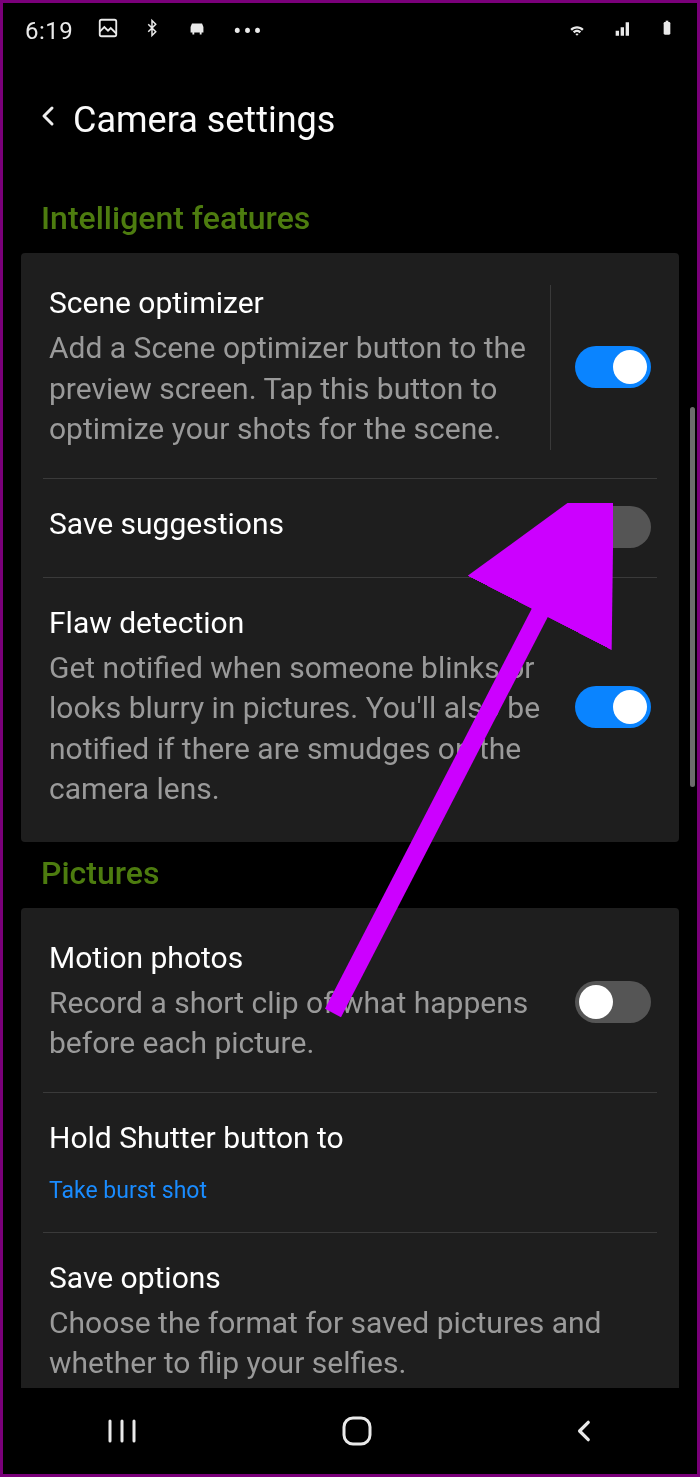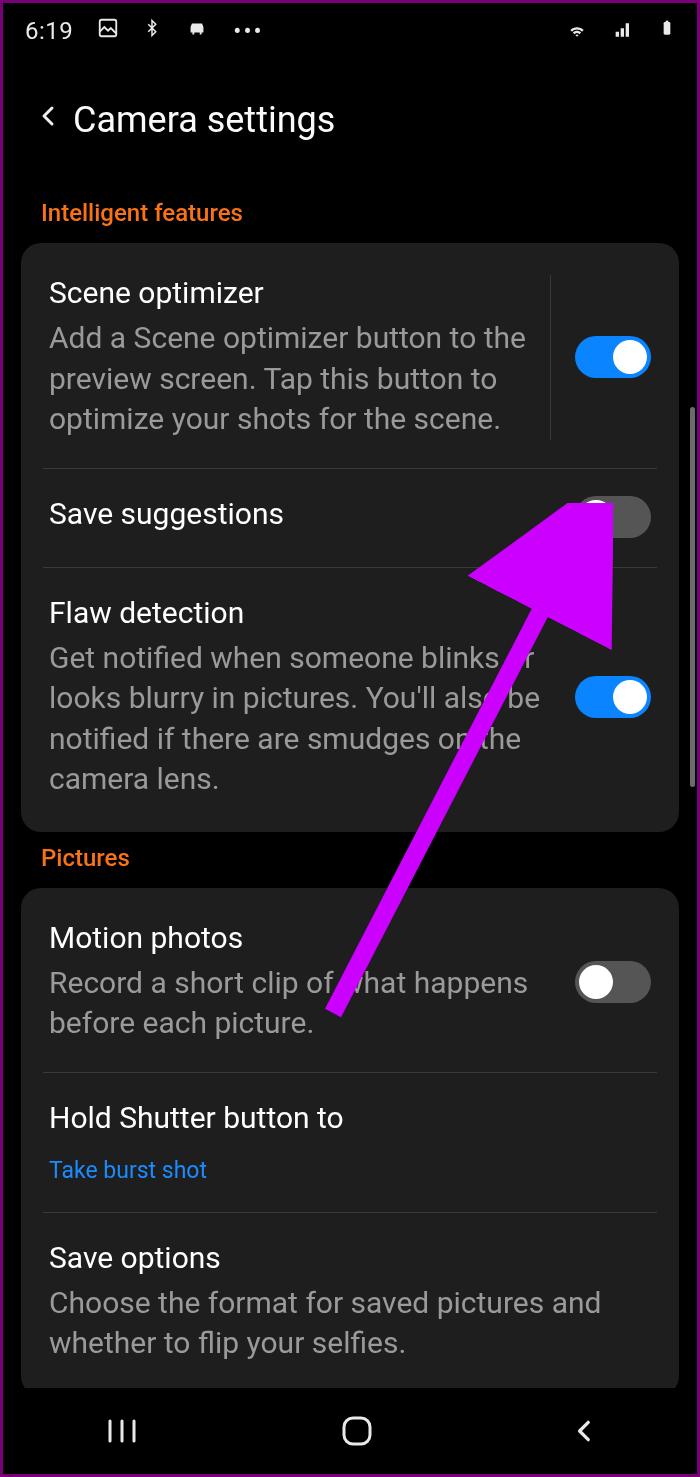--- a/index.html
+++ b/index.html
@@ -2,35 +2,35 @@
 <html><head>
 <meta charset="utf-8">
 <style>
   * { margin: 0; padding: 0; box-sizing: border-box; font-family: -apple-system, 'Roboto', 'Segoe UI', sans-serif; }
   html, body { width: 700px; height: 1477px; background: #000; color: #fff; overflow: hidden; position: relative; }
   body { border: 3px solid #7a007a; }
 
   
   .status-bar { display: flex; justify-content: space-between; align-items: center;
     padding: 8px 22px 6px 22px; height: 54px; color: #e9e9e9; font-size: 24px; }
-  .status-left, .status-right { display: flex; align-items: flex-end; gap: 24px; }
+  .status-left, .status-right { display: flex; align-items: center; gap: 24px; }
   .status-left .time { font-weight: 400; letter-spacing: .5px; }
   .status-icon { display: inline-block; color:#e9e9e9; }
 
   
   .page-header { display: flex; align-items: center; gap: 12px; padding: 42px 34px 18px 34px; }
   .page-header .back { font-size: 34px; color:#eee; }
   .page-header .title { font-size: 36px; font-weight: 400; color:#fafafa; }
 
   
   .content { position: relative; padding: 28px 18px 0 18px; }
 
-  .section-label { color:#f97316; font-size: 24px; font-weight: 500; padding: 12px 20px 16px 20px; }
-
-  .card { background:#1e1e1e; border-radius: 20px; padding: 4px 0; }
+  .section-label { color:#4d7c0f; font-size: 32px; font-weight: 500; padding: 12px 20px 16px 20px; }
+
+  .card { background:#1e1e1e; border-radius: 4px; padding: 4px 0; }
   .row { position: relative; padding: 28px 28px 28px 28px; }
   .row + .row::before { content:""; position:absolute; top:0; left:22px; right:22px; height:1px; background:#3a3a3a; }
   .row-body { display:flex; align-items:center; justify-content:space-between; gap:18px; }
   .row-text { flex:1; }
   .row-title { color:#fff; font-size:30px; font-weight:400; margin-bottom:8px; }
   .row-desc  { color:#9a9a9a; font-size:30px; line-height:1.35; }
   .row-value { color:#1a8cff; font-size:23px; margin-top:22px; }
 
   
   .vsep { width:1px; align-self:stretch; background:#3a3a3a; margin-right:6px; }

